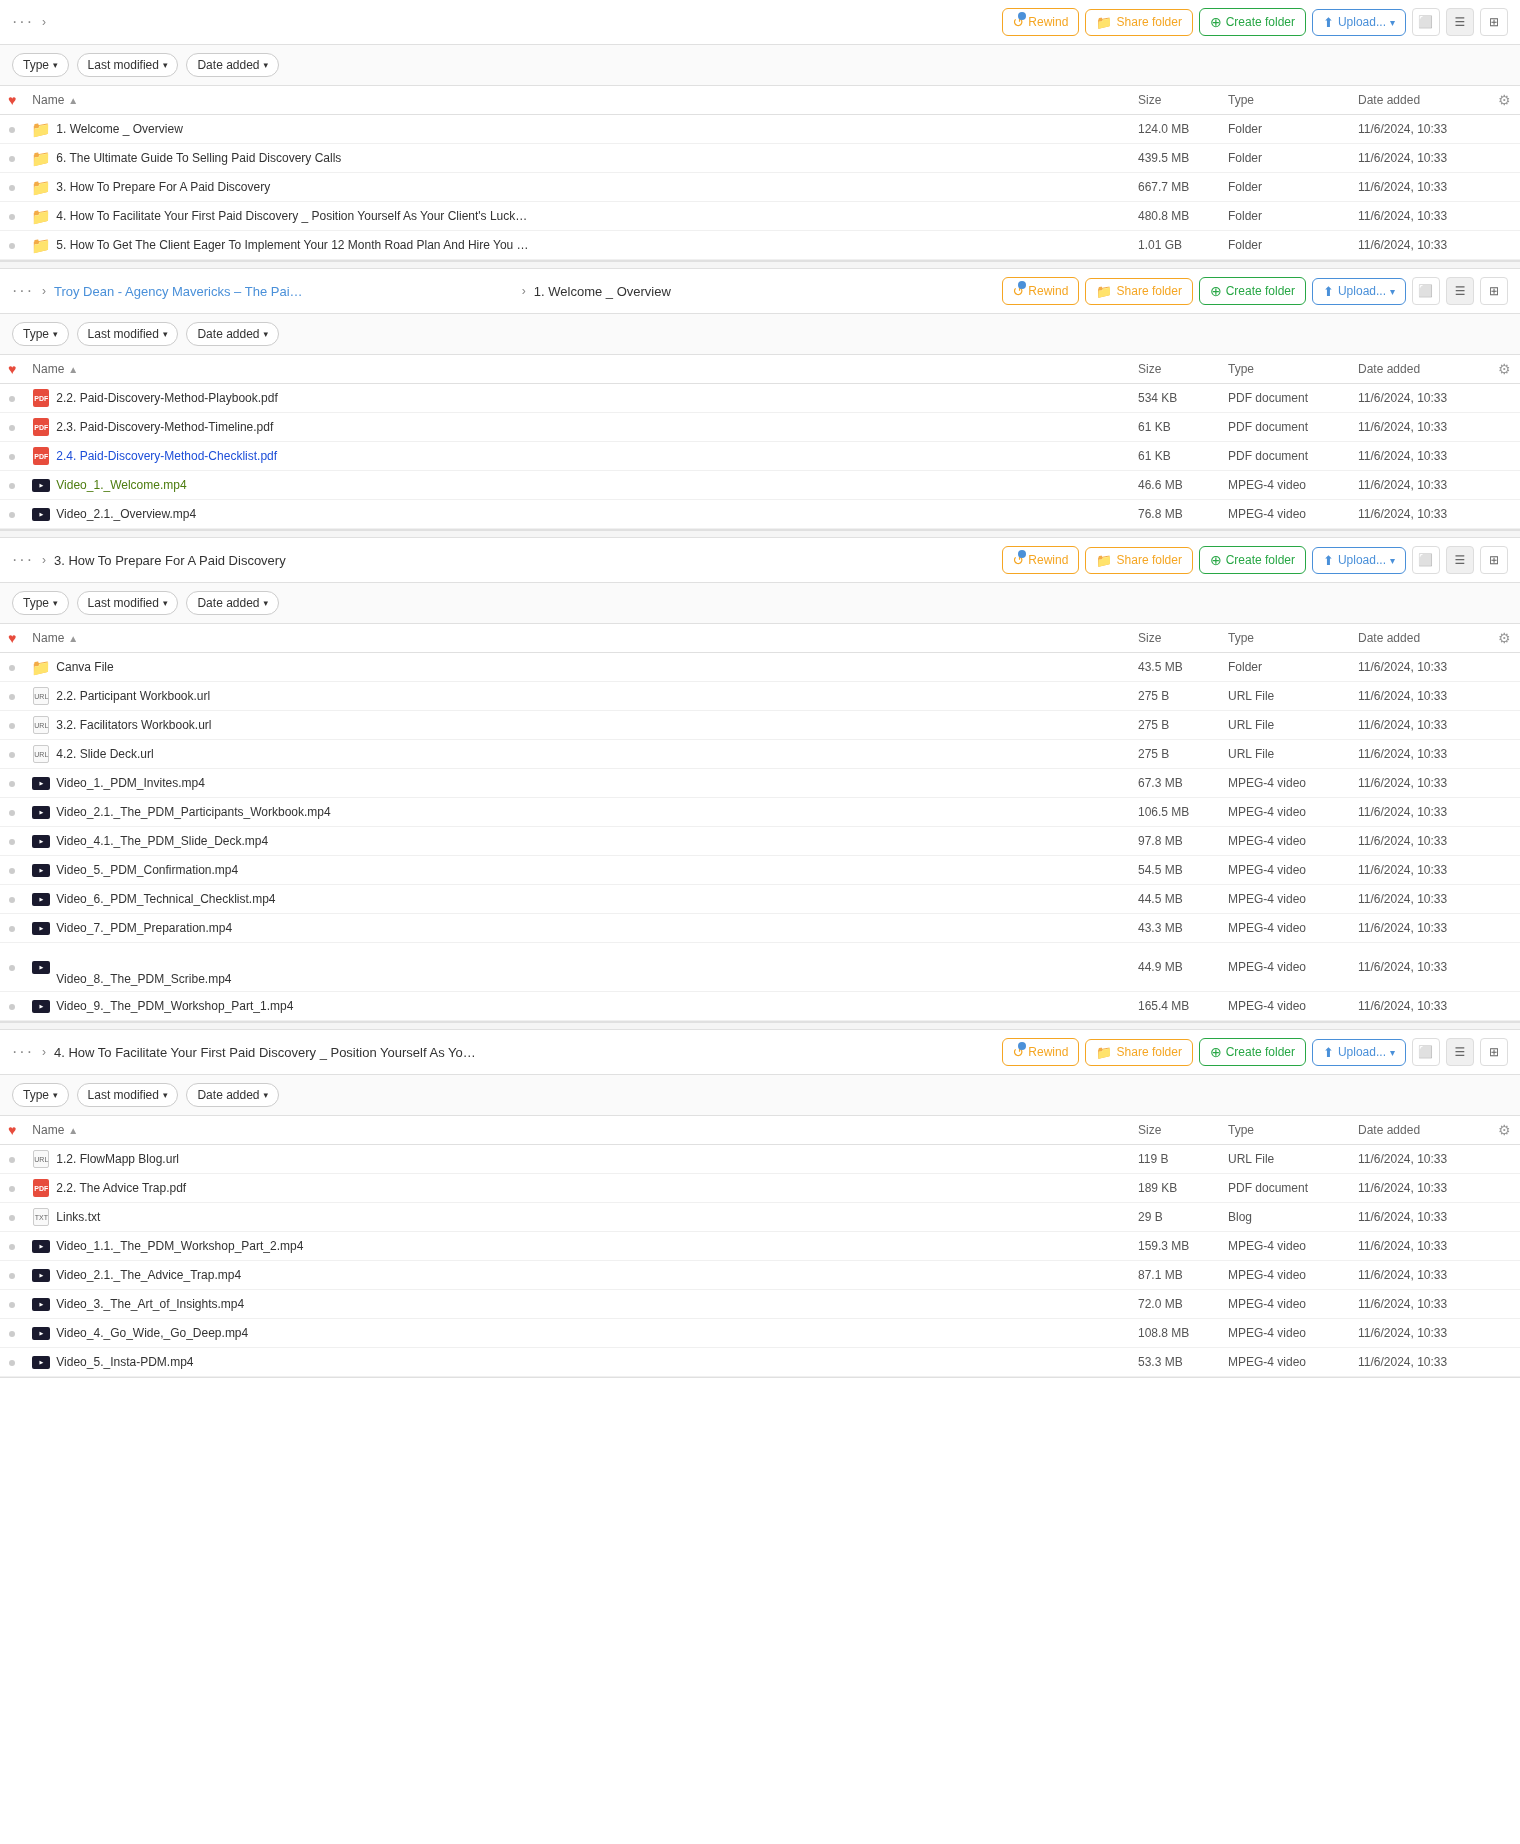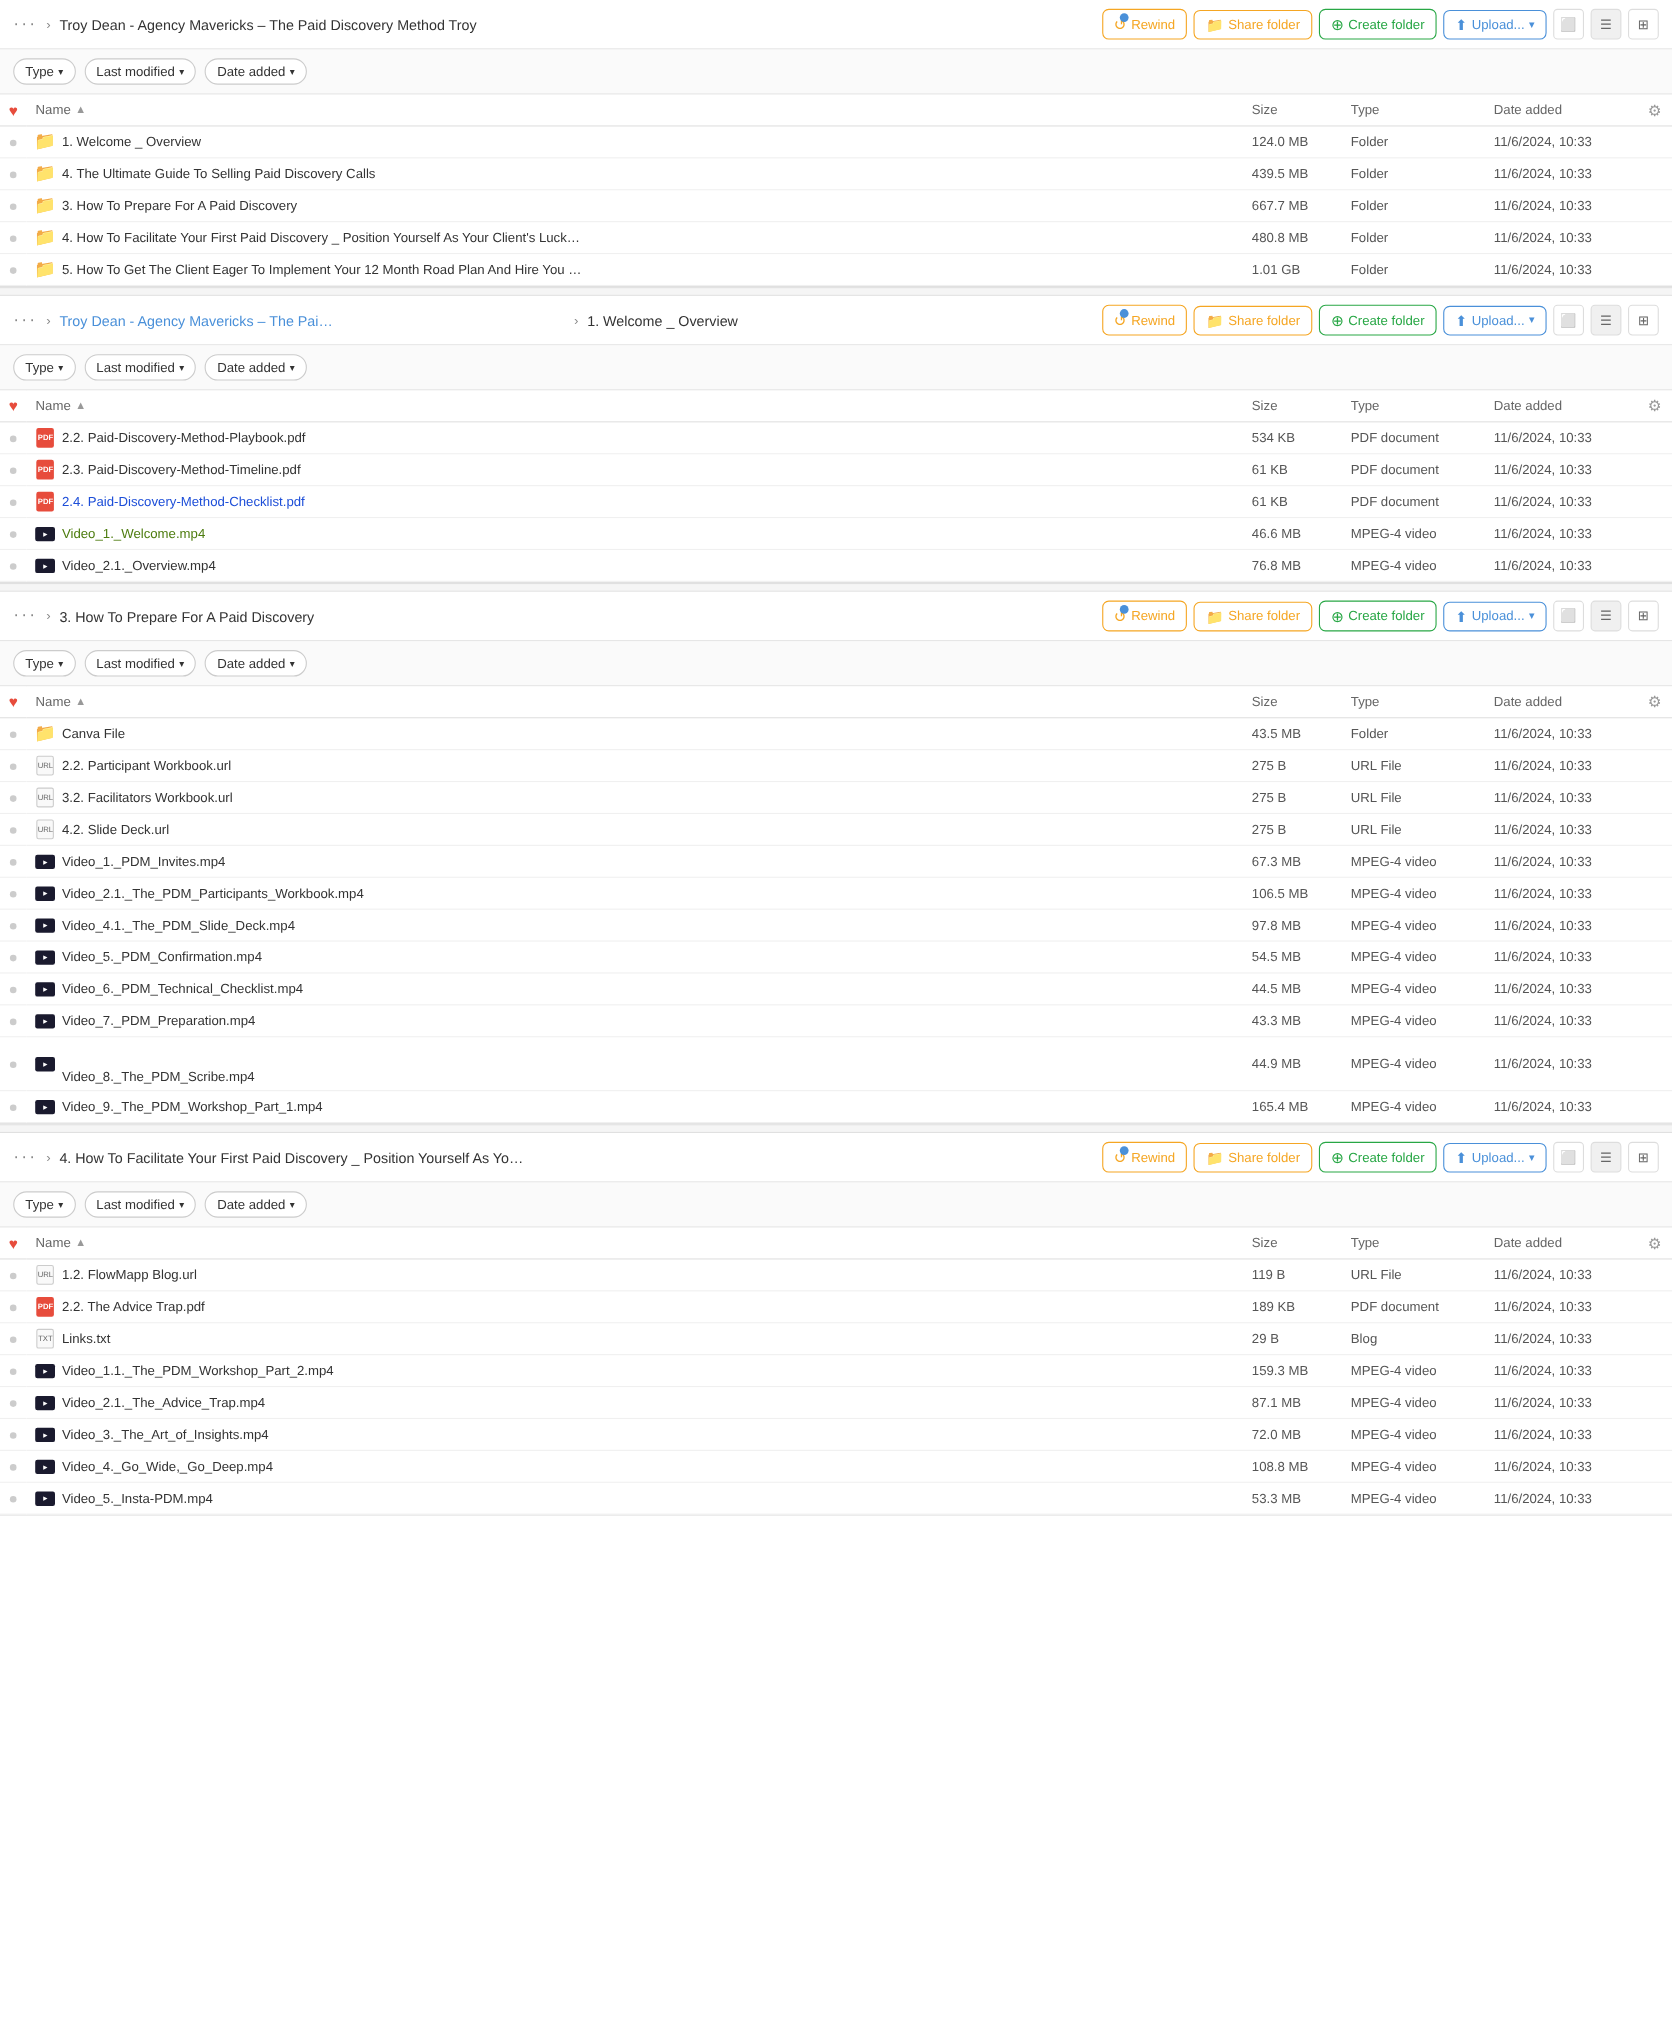--- a/index.html
+++ b/index.html
@@ -75,21 +75,20 @@
   </style>
 </head>
 <body>
 
 <div id="main-container">
   <div class="section">
     <div class="top-bar">
 
       <span class="dots">···</span>
       <span class="chevron">›</span>
-      <span class="breadcrumb-title">Troy Dean - Agency Mavericks – The Paid Discovery Method Troy</span>
 
       <div class="toolbar-actions">
         <button class="btn-action rewind">
           <div class="rewind-wrap">
             <span style="font-size:14px;">↺</span>
             <span class="rewind-dot"></span>
           </div>
           <span>Rewind</span>
         </button>
         <button class="btn-action share">
@@ -161,21 +160,21 @@
       <td class="col-gear"></td>
     </tr>
 
     <tr>
       <td class="col-fav"><span class="fav-dot"></span></td>
       <td class="col-name">
         <div class="file-name">
           <div class="file-icon">
                     <span style="font-size:16px;color:#f5a623;">📁</span>
                   </div>
-          <span style="cursor:pointer;color:#333;">4. The Ultimate Guide To Selling Paid Discovery Calls</span>
+          <span style="cursor:pointer;color:#333;">6. The Ultimate Guide To Selling Paid Discovery Calls</span>
         </div>
       </td>
       <td class="col-arrow"></td>
       <td class="col-size">439.5 MB</td>
       <td class="col-type">Folder</td>
       <td class="col-date">11/6/2024, 10:33</td>
       <td class="col-gear"></td>
     </tr>
 
     <tr>

